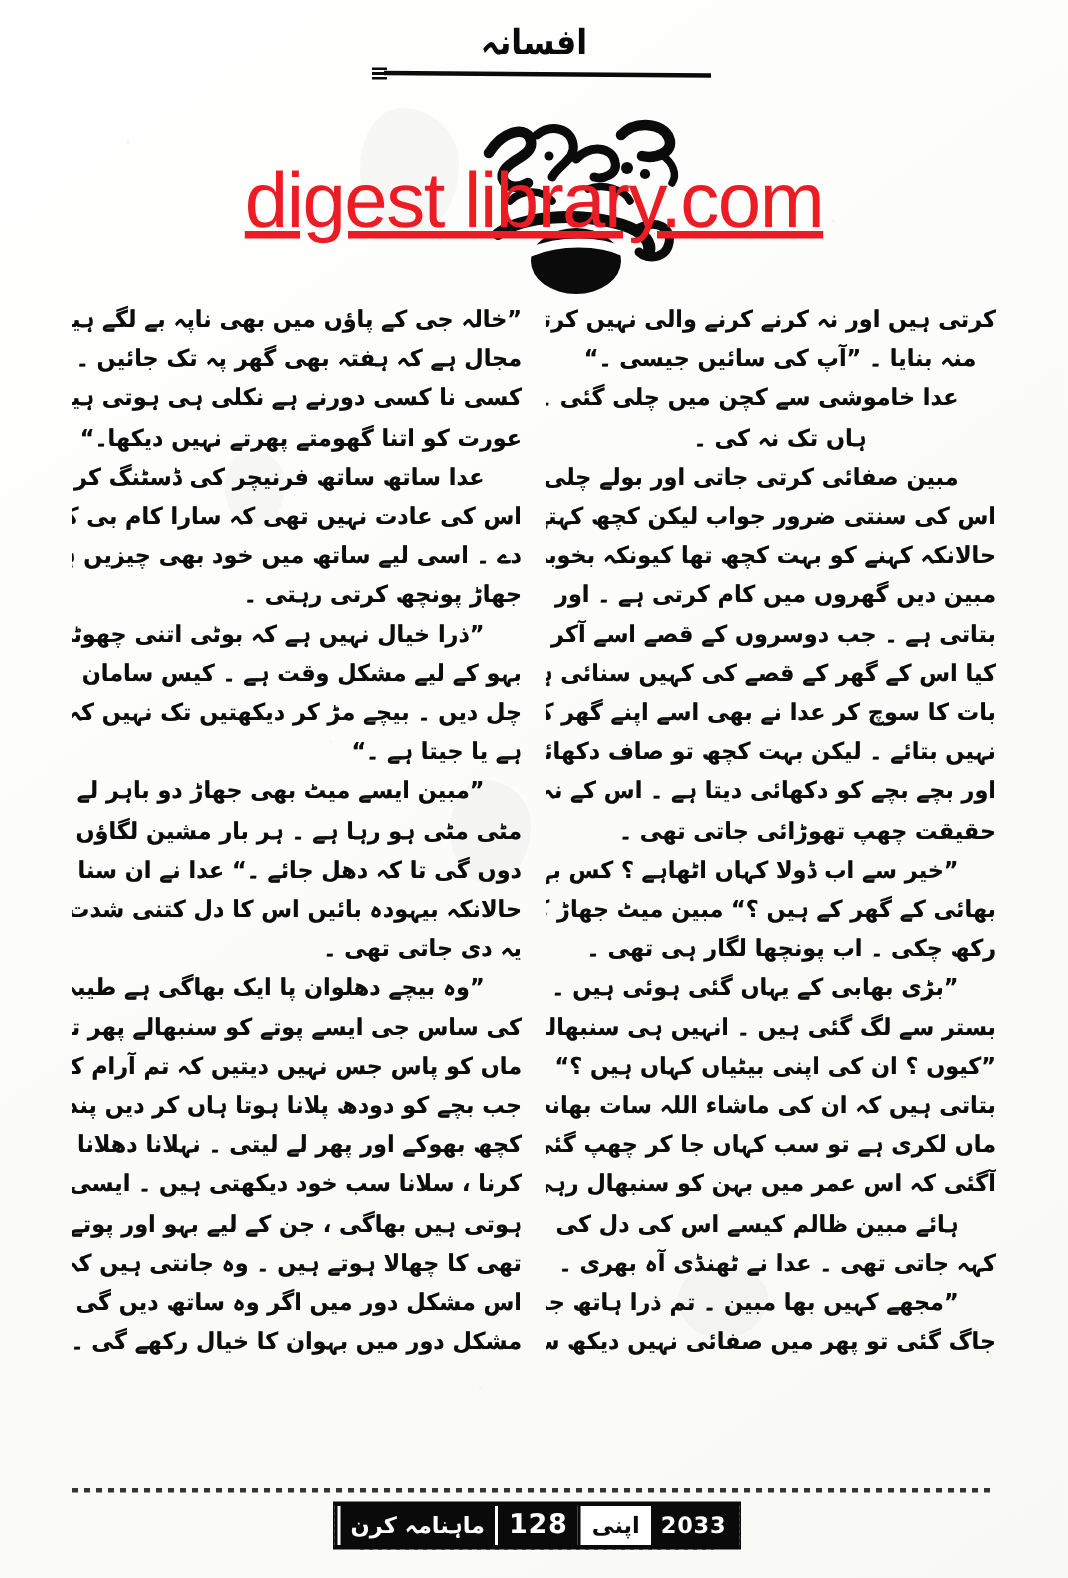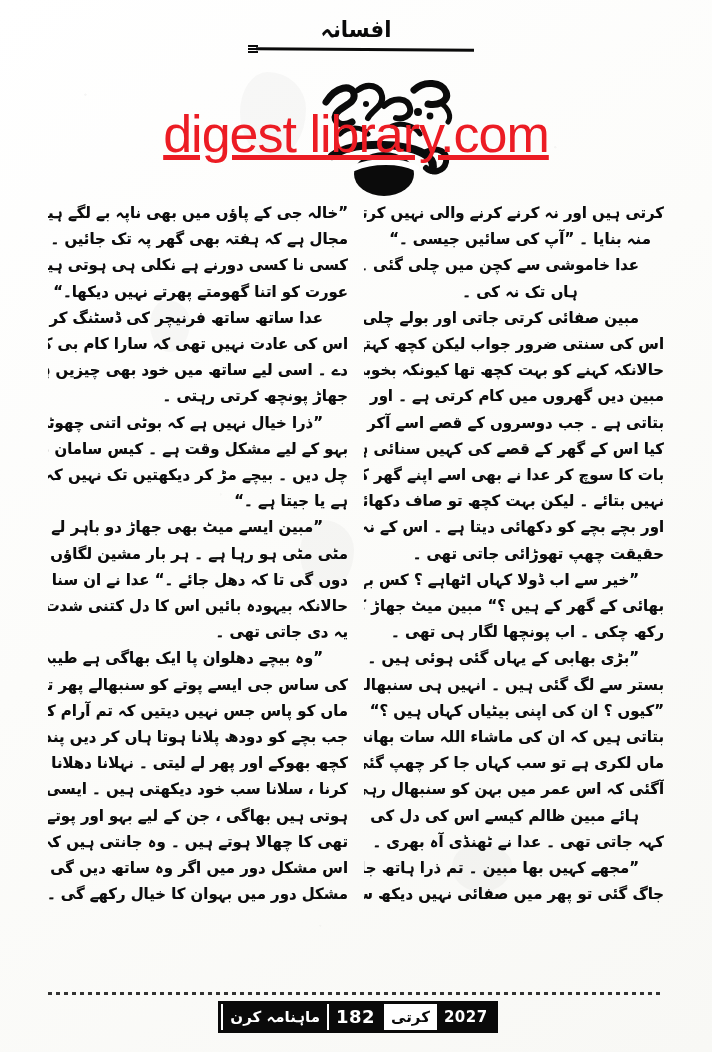--- a/index.html
+++ b/index.html
@@ -265,20 +265,20 @@
       <span class="ln">جاگ گئی تو پھر میں صفائی نہیں دیکھ سکوں گی ۔“ ایک نظر</span>
     </div>
 
   </div>
 
   <div class="scan-dash"></div>
 
   <div class="footer">
     <div class="footbar">
       <div class="fcell">ماہنامہ کرن</div>
-      <div class="fcell num">182</div>
-      <div class="fcell inv">کرتی</div>
-      <div class="fcell yr">2027</div>
+      <div class="fcell num">128</div>
+      <div class="fcell inv">اپنی</div>
+      <div class="fcell yr">2033</div>
     </div>
     <div class="foot-dots"></div>
   </div>
 
 </div>
 
 </body></html>

